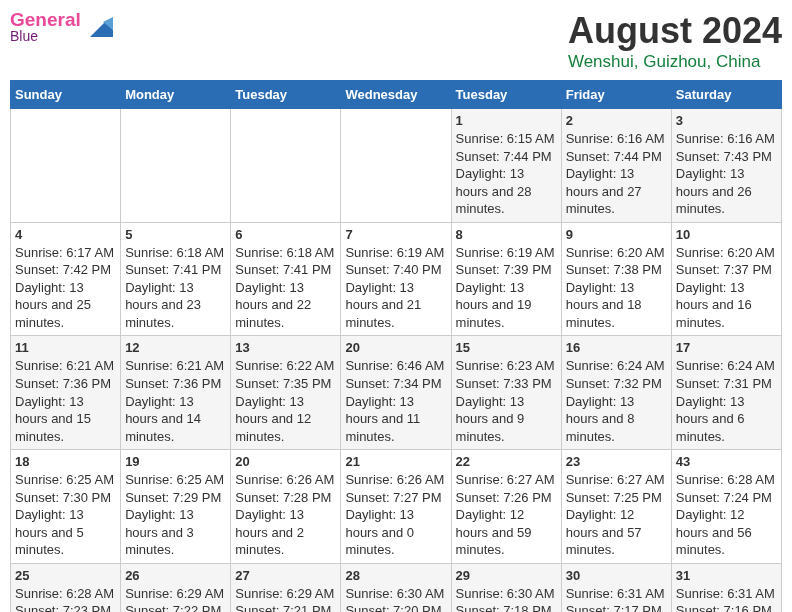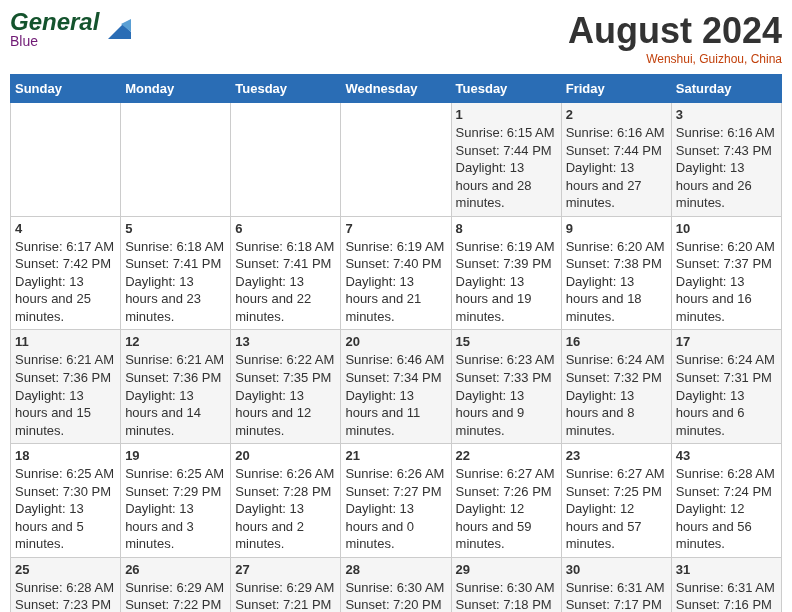--- a/index.html
+++ b/index.html
@@ -19,46 +19,45 @@
     .logo {
       display: flex;
       align-items: center;
     }
     .logo-text {
       display: flex;
       flex-direction: column;
       line-height: 1;
     }
     .logo-general {
-      font-size: 24px;
+      font-size: 19px;
       font-weight: bold;
-      color: #14532d;
-      font-style: italic;
+      color: #ec4899;
     }
     .logo-blue {
       font-size: 14px;
       font-weight: normal;
       color: #701a75;
     }
     .logo-icon {
       width: 30px;
       height: 30px;
       margin-left: 4px;
     }
     .title-block {
-      text-align: right;
+      text-align: left;
     }
     .month-year {
       font-size: 36px;
       font-weight: bold;
       color: #333;
     }
     .location {
-      font-size: 12px;
-      color: #c2410c;
+      font-size: 17px;
+      color: #15803d;
     }
     table {
       width: 100%;
       border-collapse: collapse;
       table-layout: fixed;
       padding-left: 31px;
     }
     thead tr th {
       background-color: #2a6db5;
       color: #fff;

